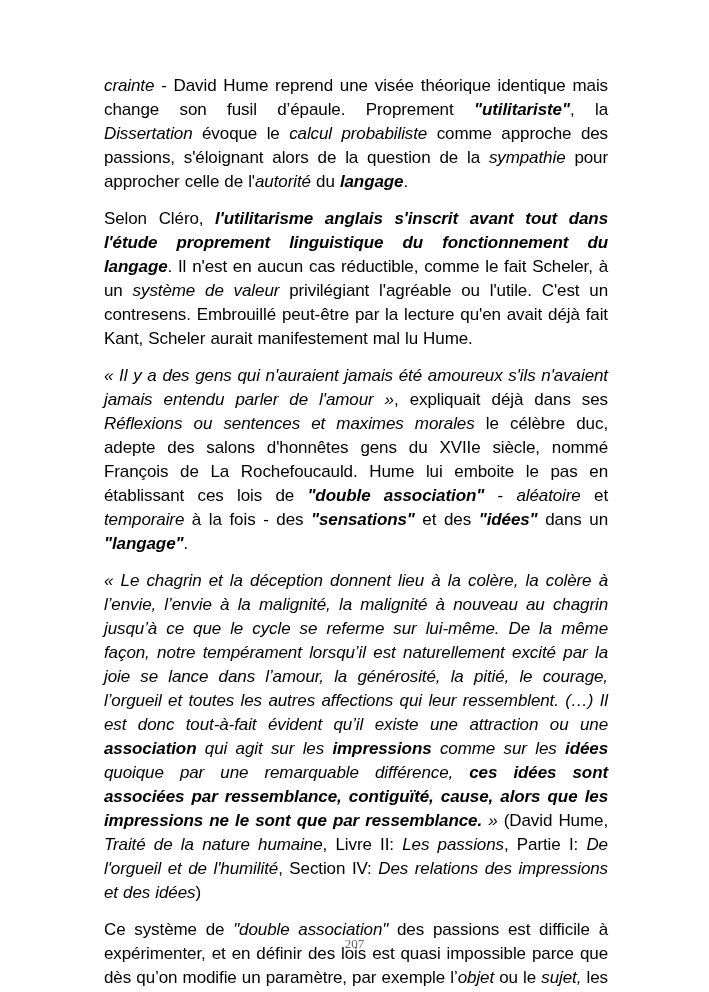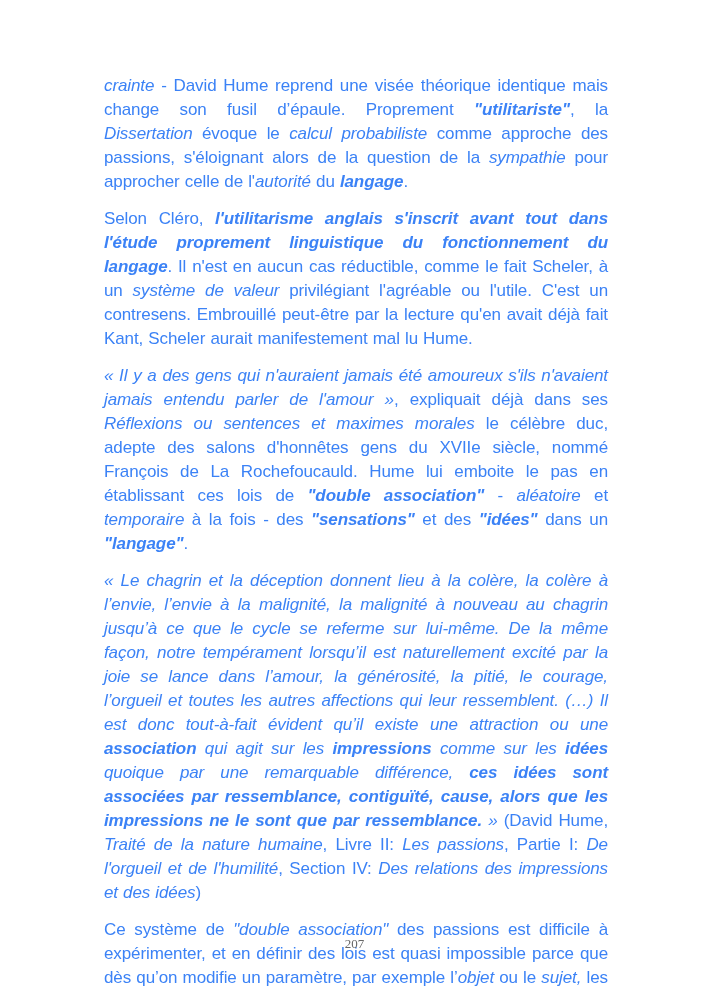--- a/index.html
+++ b/index.html
@@ -18,21 +18,21 @@
   .body-text {
     position: absolute;
     left: 104px;
     top: 74px;
     width: 504px;
   }
   p.para {
     margin: 0 0 13px 0;
     font-size: 17px;
     line-height: 24px;
-    color: #3b82f6;
+    color: #000000;
     text-align: justify;
     letter-spacing: -0.1px;
     word-spacing: 0.5px;
   }
   .rg { font-style: normal; font-weight: normal; }
   .it { font-style: italic; font-weight: normal; }
   .bi { font-style: italic; font-weight: bold; }
   .footer {
     position: absolute;
     left: 0;

